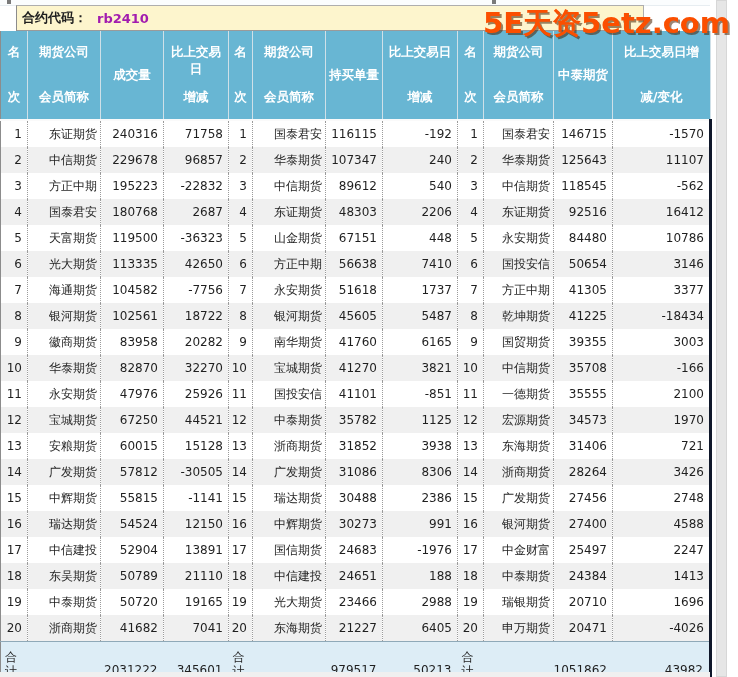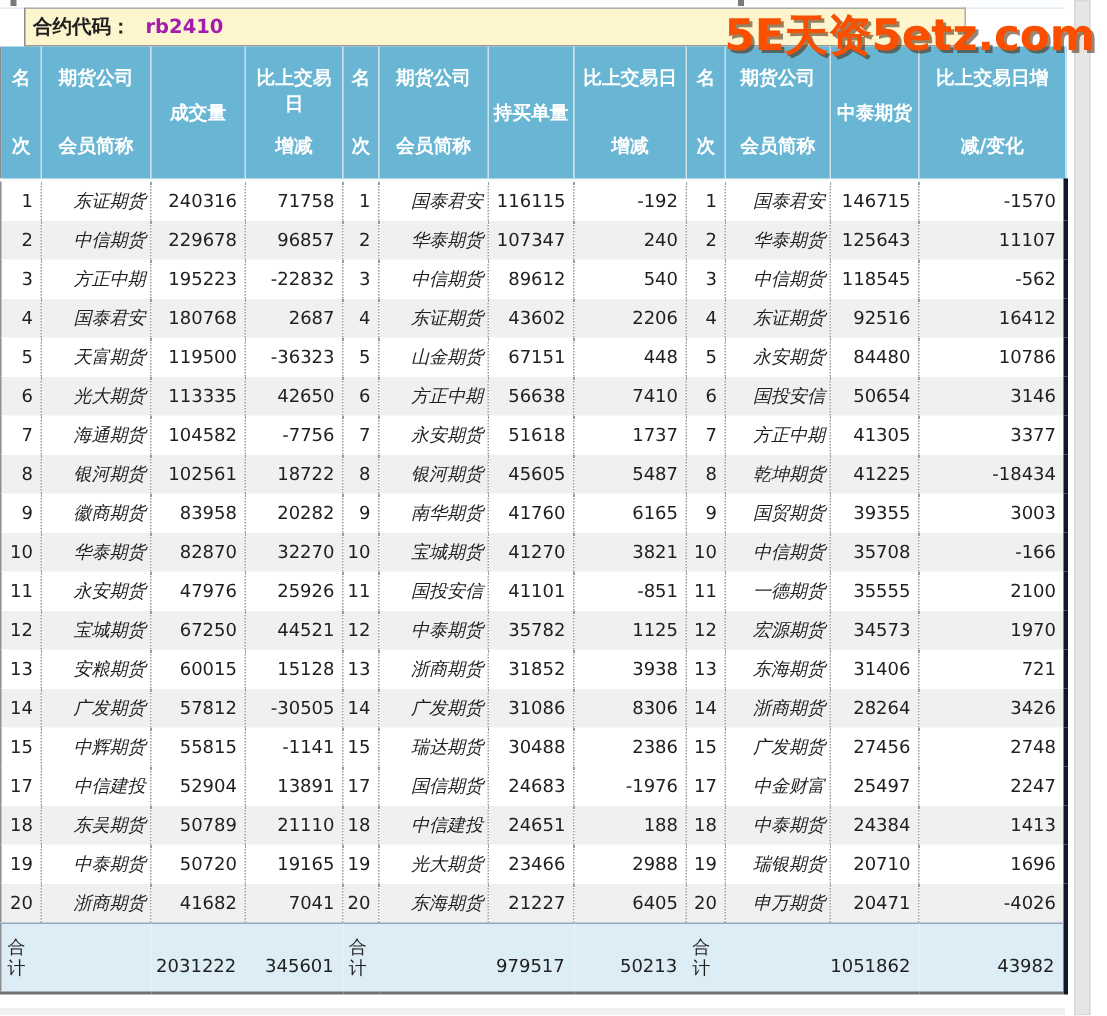--- a/index.html
+++ b/index.html
@@ -26,21 +26,21 @@
   table.rank{position:absolute;top:31px;left:0;width:710px;border-collapse:collapse;table-layout:fixed;
         border-left:1px solid #8c8c8c;}
   thead th{background:var(--header-bg);color:#fff;font-size:12.5px;font-weight:bold;height:84px;
         padding:0;border-right:1px solid #cfe0e8;border-bottom:2px solid #fafafa;vertical-align:middle;}
   th .spread{display:flex;flex-direction:column;justify-content:space-between;height:84px;
         box-sizing:border-box;padding:11px 1px;}
   th .mid{display:flex;align-items:center;justify-content:center;height:88px;}
   tbody td{height:26px;font-size:12px;color:#1f1f1f;text-align:right;padding:0 5px 0 0;
         border-right:1px dotted #9b9b9b;white-space:nowrap;overflow:hidden;background:#fff;}
   tbody tr.alt td{background:var(--alt-row);}
-  tbody td.company{padding-right:3px;font-style:italic;}
+  tbody td.company{padding-right:3px;}
   tbody td.edge, tfoot td.edge{border-right:3px solid #0f172a;}
   tfoot td{background:var(--total-bg);height:35px;font-size:12px;color:#1f1f1f;
         border-top:1px solid #8fa9b8;border-bottom:2px solid #707070;text-align:right;padding:10px 6px 0 0;}
   tfoot td.total-label{text-align:left;padding:2px 0 2px 4px;white-space:pre-line;line-height:1.15;}
   .scrollbar-track{position:absolute;left:716px;top:0;width:11px;height:677px;background:#e6e6e6;
         border:1px solid #d7d7d7;box-sizing:border-box;}
   .bottom-strip{position:absolute;left:0;bottom:0;width:710px;height:5px;background:#f0f0f0;}
 </style>
 </head>
 <body>
@@ -190,21 +190,21 @@
           <td>118545</td>
           <td class="edge">-562</td>
         </tr>
         <tr class="alt">
           <td>4</td>
           <td class="company">国泰君安</td>
           <td>180768</td>
           <td>2687</td>
           <td>4</td>
           <td class="company">东证期货</td>
-          <td>43602</td>
+          <td>48303</td>
           <td>2206</td>
           <td>4</td>
           <td class="company">东证期货</td>
           <td>92516</td>
           <td class="edge">16412</td>
         </tr>
         <tr>
           <td>5</td>
           <td class="company">天富期货</td>
           <td>119500</td>
@@ -351,20 +351,34 @@
           <td>-1141</td>
           <td>15</td>
           <td class="company">瑞达期货</td>
           <td>30488</td>
           <td>2386</td>
           <td>15</td>
           <td class="company">广发期货</td>
           <td>27456</td>
           <td class="edge">2748</td>
         </tr>
+        <tr class="alt">
+          <td>16</td>
+          <td class="company">瑞达期货</td>
+          <td>54524</td>
+          <td>12150</td>
+          <td>16</td>
+          <td class="company">中辉期货</td>
+          <td>30273</td>
+          <td>991</td>
+          <td>16</td>
+          <td class="company">银河期货</td>
+          <td>27400</td>
+          <td class="edge">4588</td>
+        </tr>
         <tr>
           <td>17</td>
           <td class="company">中信建投</td>
           <td>52904</td>
           <td>13891</td>
           <td>17</td>
           <td class="company">国信期货</td>
           <td>24683</td>
           <td>-1976</td>
           <td>17</td>

